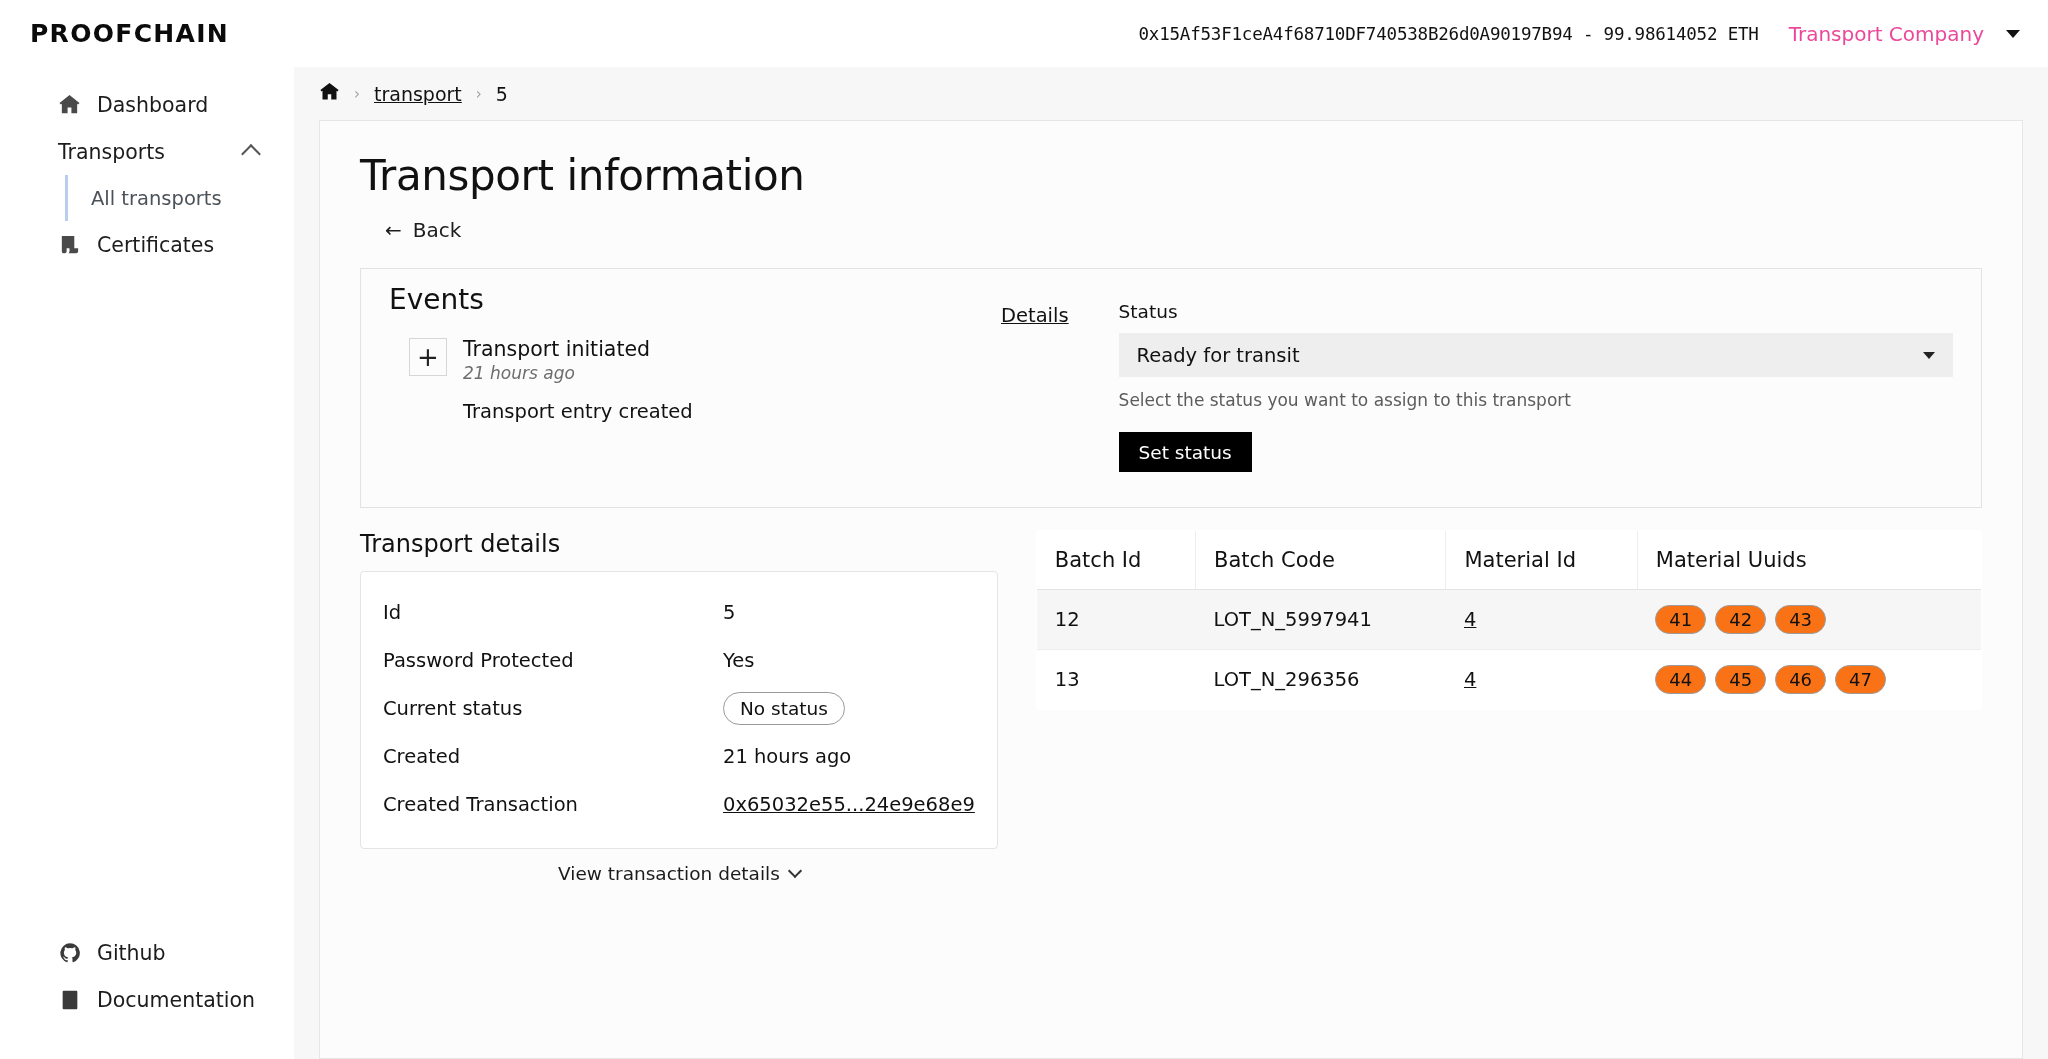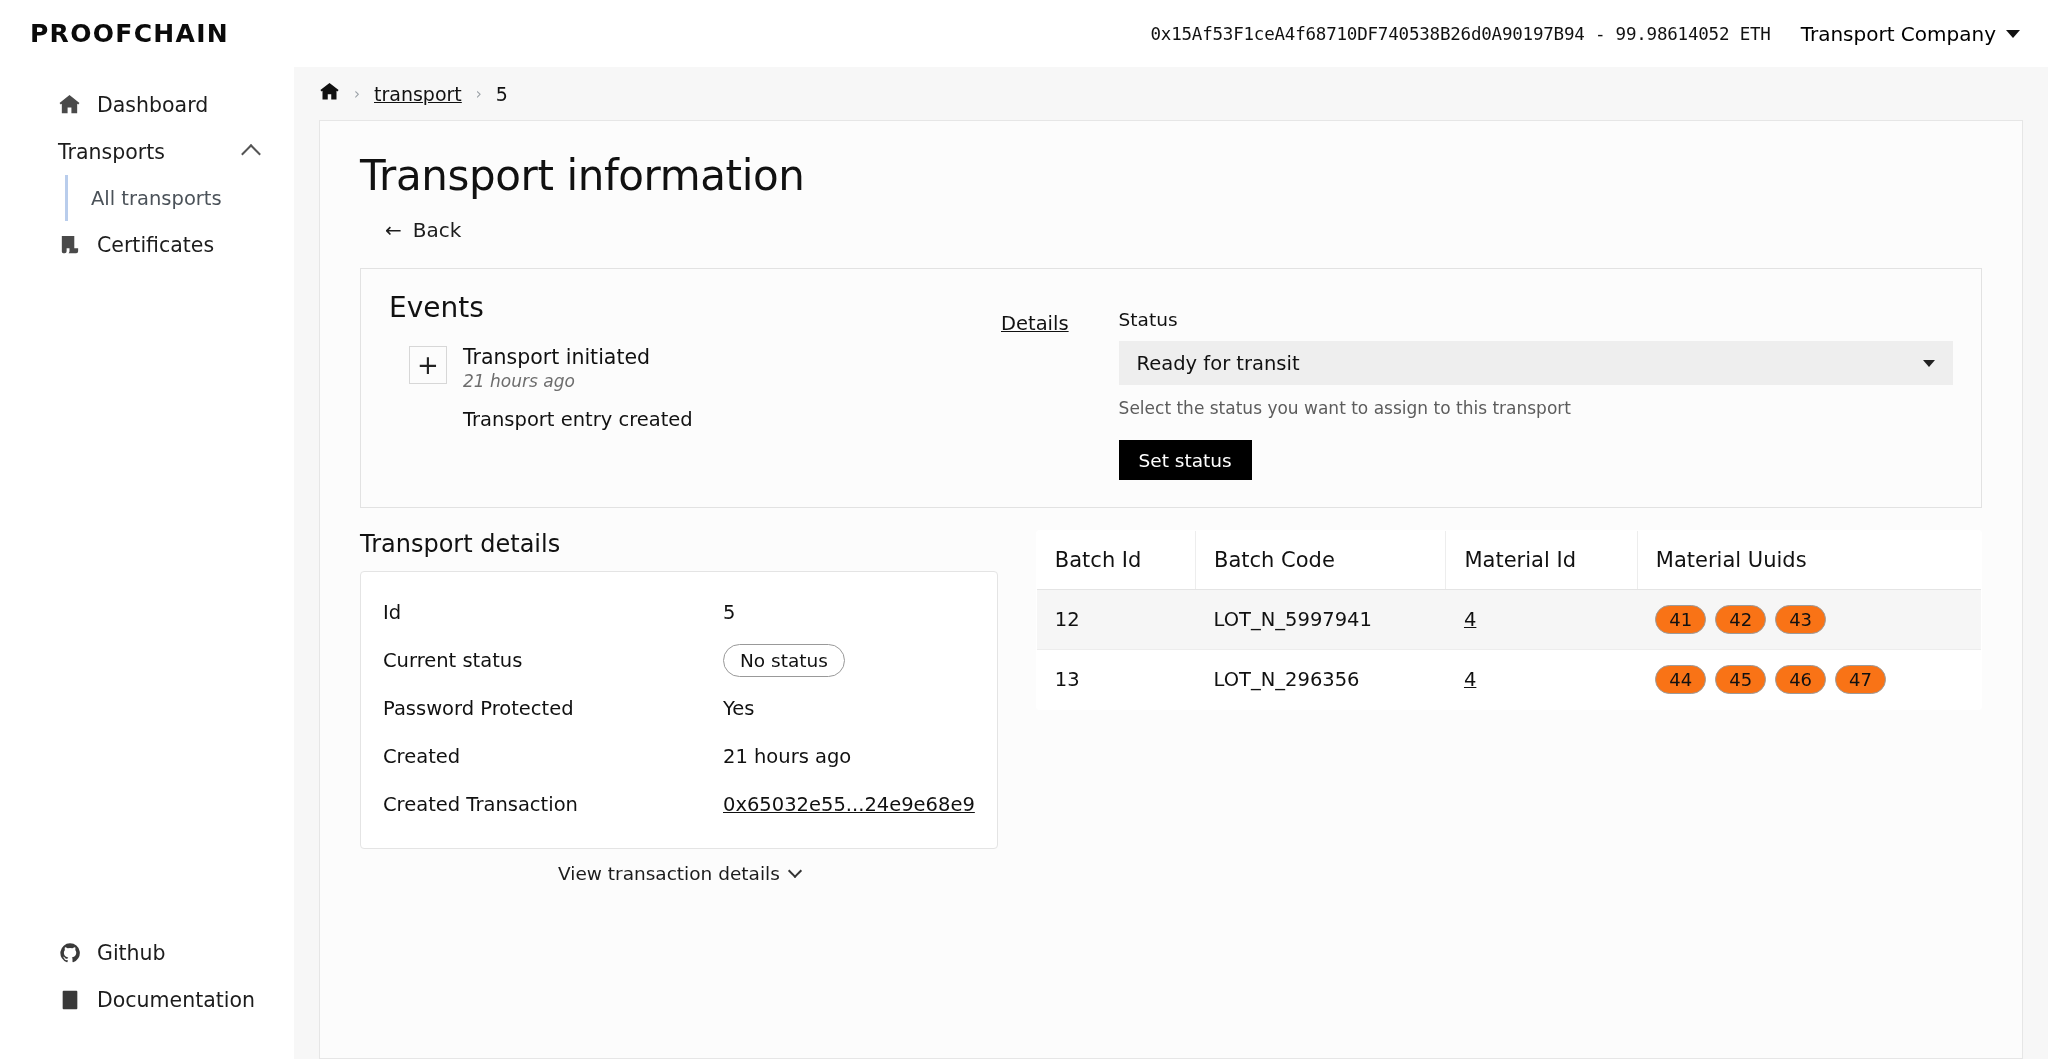--- a/index.html
+++ b/index.html
@@ -26,22 +26,22 @@
     transform: scaleY(1.02);
   }
   .topbar-right {
     margin-left: auto; display: flex; align-items: center; gap: 30px;
   }
   .wallet {
     font-family: "DejaVu Sans Mono", "Liberation Mono", monospace;
     font-size: 17.5px; color: #111; letter-spacing: -0.2px; white-space: nowrap;
   }
   .account {
-    display: flex; align-items: center; gap: 10px;
-    font-size: 20px; color: #000000; cursor: pointer;
+    display: flex; align-items: center; gap: 22px;
+    font-size: 20px; color: #ec4899; cursor: pointer;
   }
   .caret-dn {
     width: 0; height: 0; border-left: 7px solid transparent;
     border-right: 7px solid transparent; border-top: 8px solid #111;
   }
 
   
   .body { display: flex; flex: 1 1 auto; min-height: 0; }
 
   
@@ -115,21 +115,21 @@
   .back-link {
     display: inline-flex; align-items: center; gap: 11px;
     font-size: 20px; color: #1c1c1c; cursor: pointer;
     margin-left: 25px; margin-bottom: 26px;
   }
 
   
   .events-panel {
     border: 1px solid #e2e2e2;
     background: #fcfcfc;
-    padding: 22px 28px 26px 28px;
+    padding: 14px 28px 26px 28px;
     display: flex;
     min-height: 240px;
   }
   .events-left { flex: 0 0 612px; }
   .events-title { font-size: 28px; font-weight: 400; color: #111; margin-bottom: 20px; }
   .event-row { display: flex; align-items: flex-start; gap: 16px; padding-left: 20px; }
   .expand-btn {
     width: 38px; height: 38px; flex: 0 0 38px;
     border: 1px solid #d7d7d7; background: #fcfcfc;
     display: flex; align-items: center; justify-content: center;
@@ -342,26 +342,26 @@
 
           <div class="col-left">
             <div class="section-title">Transport details</div>
             <div class="detail-card">
               <div id="detail-rows">
                   <div class="detail-row">
                     <div class="detail-key">Id</div>
                     <div class="detail-val">5</div>
                   </div>
                   <div class="detail-row">
+                    <div class="detail-key">Password Protected</div>
+                    <div class="detail-val">Yes</div>
+                  </div>
+                  <div class="detail-row">
                     <div class="detail-key">Current status</div>
                     <div class="detail-val"><span class="pill-status">No status</span></div>
-                  </div>
-                  <div class="detail-row">
-                    <div class="detail-key">Password Protected</div>
-                    <div class="detail-val">Yes</div>
                   </div>
                   <div class="detail-row">
                     <div class="detail-key">Created</div>
                     <div class="detail-val">21 hours ago</div>
                   </div>
                   <div class="detail-row">
                     <div class="detail-key">Created Transaction</div>
                     <div class="detail-val"><span class="tx-link">0x65032e55...24e9e68e9</span></div>
                   </div>
                 </div>

